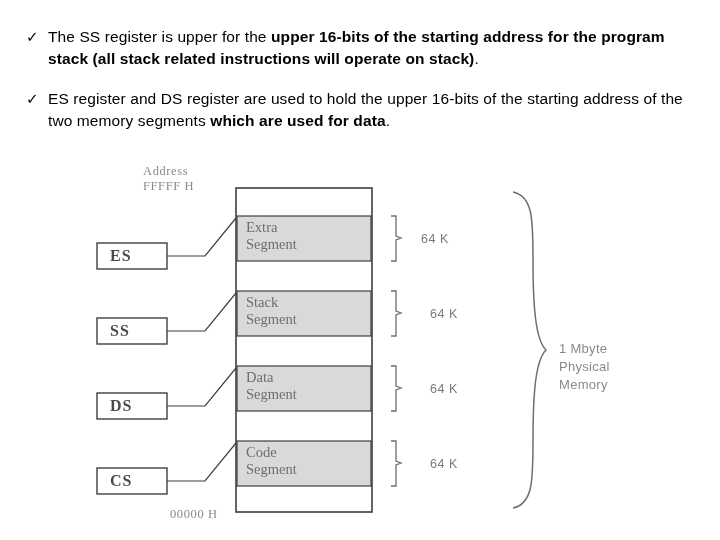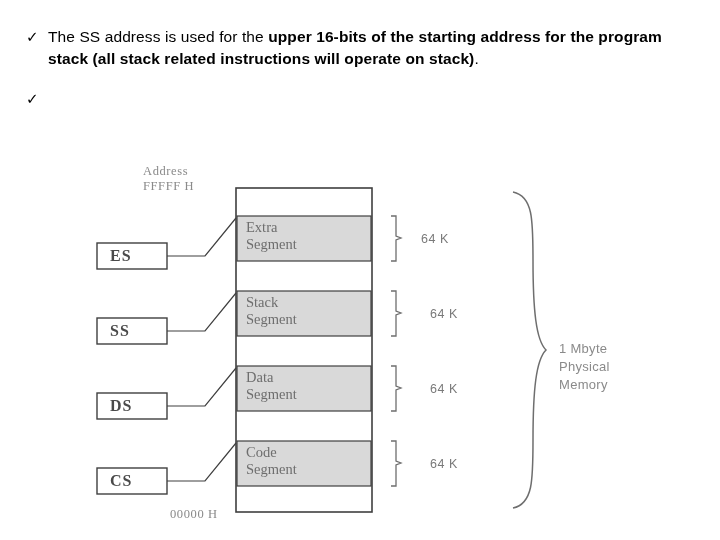--- a/index.html
+++ b/index.html
@@ -90,26 +90,29 @@
   }
 </style>
 </head>
 <body>
 
 <div class="bullets">
 
   <div class="bullet-row">
     <div class="bullet-mark">✓</div>
     <div class="bullet-text">
-      <span>The SS address is used for the </span><b>upper 16-bits of the starting address for the program stack (all stack related instructions will operate on stack)</b><span>.</span>
+      <span>The SS register is upper for the </span><b>upper 16-bits of the starting address for the program stack (all stack related instructions will operate on stack)</b><span>.</span>
     </div>
   </div>
 
   <div class="bullet-row" style="margin-top:18px;">
     <div class="bullet-mark">✓</div>
+    <div class="bullet-text">
+      <span>ES register and DS register are used to hold the upper 16-bits of the starting address of the two memory segments </span><b>which are used for data</b><span>.</span>
+    </div>
   </div>
 
 </div>
 
 <div class="diagram">
 <svg width="720" height="380" viewBox="0 0 720 380" xmlns="http://www.w3.org/2000/svg">
 
   <text class="addr-label" x="143" y="15">Address</text>
   <text class="addr-label" x="143" y="30">FFFFF H</text>
 

